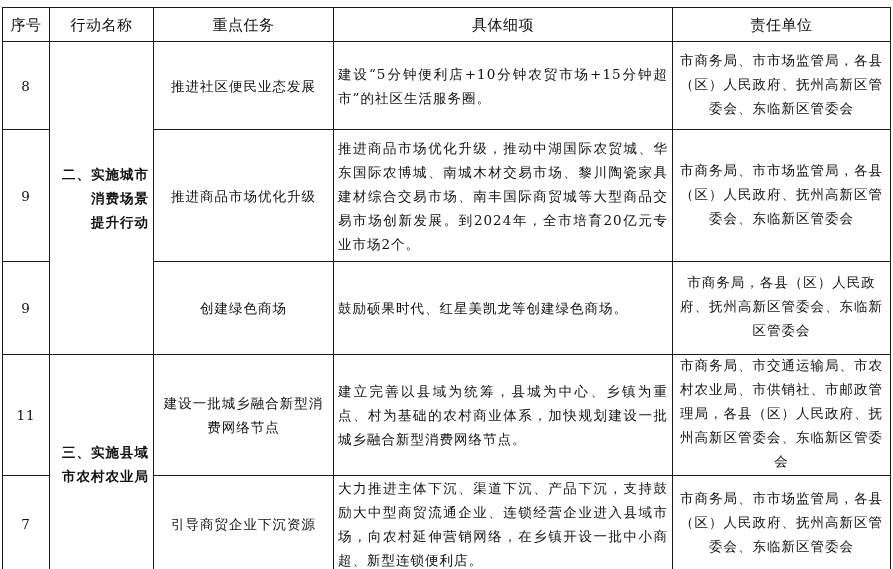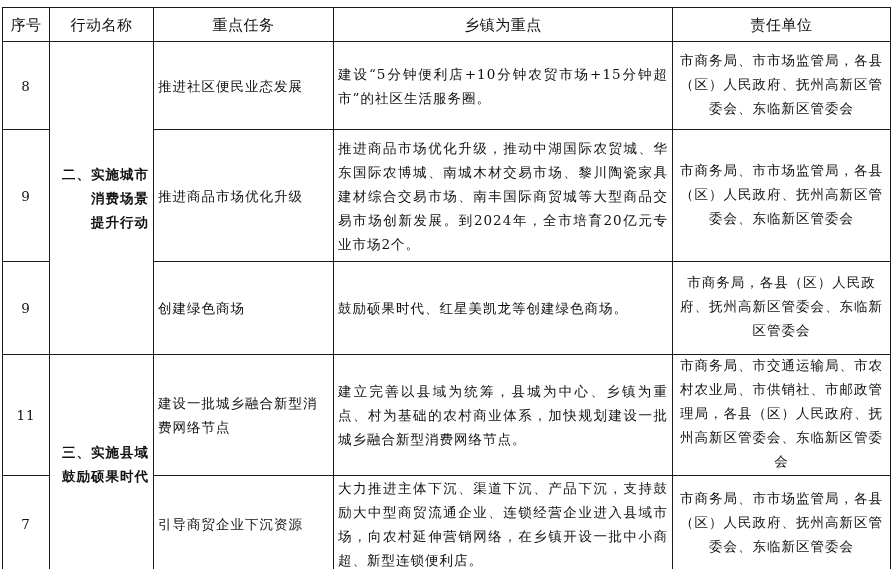--- a/index.html
+++ b/index.html
@@ -43,42 +43,42 @@
       letter-spacing: 0.5px;
     }
     .c-num { text-align: center; font-size: 13px; }
     .c-action {
       text-align: right;
       font-family: "DejaVu Sans", "Liberation Sans", sans-serif;
       font-weight: bold;
       font-size: 14px;
       line-height: 26px;
     }
-    .c-task { }
+    .c-task { text-align: center; }
     .c-detail { text-align: justify; padding-left: 4px; padding-right: 4px; }
     .c-unit { text-align: center; font-family: Liberation Mono, monospace; }
   </style>
 </head>
 <body>
 
 <div class="page">
   <table class="plan">
     <colgroup>
       <col style="width:47px">
       <col style="width:104px">
       <col style="width:180px">
       <col style="width:339px">
       <col style="width:218px">
     </colgroup>
     <thead>
       <tr>
         <th>序号</th>
         <th>行动名称</th>
         <th>重点任务</th>
-        <th>乡镇为重点</th>
+        <th>具体细项</th>
         <th>责任单位</th>
       </tr>
     </thead>
     <tbody>
 
       <tr style="height:88px">
         <td class="c-num">8</td>
         <td class="c-action" rowspan="3">
           <div>二、实施城市</div>
           <div>消费场景</div>
@@ -100,21 +100,21 @@
         <td class="c-num">9</td>
         <td class="c-task">创建绿色商场</td>
         <td class="c-detail">鼓励硕果时代、红星美凯龙等创建绿色商场。</td>
         <td class="c-unit">市商务局，各县（区）人民政府、抚州高新区管委会、东临新区管委会</td>
       </tr>
 
       <tr style="height:120px">
         <td class="c-num">11</td>
         <td class="c-action" rowspan="2">
           <div>三、实施县域</div>
-          <div>鼓励硕果时代</div>
+          <div>市农村农业局</div>
         </td>
         <td class="c-task">建设一批城乡融合新型消费网络节点</td>
         <td class="c-detail">建立完善以县域为统筹，县城为中心、乡镇为重点、村为基础的农村商业体系，加快规划建设一批城乡融合新型消费网络节点。</td>
         <td class="c-unit">市商务局、市交通运输局、市农村农业局、市供销社、市邮政管理局，各县（区）人民政府、抚州高新区管委会、东临新区管委会</td>
       </tr>
 
       <tr style="height:95px">
         <td class="c-num">7</td>
         <td class="c-task">引导商贸企业下沉资源</td>
         <td class="c-detail">大力推进主体下沉、渠道下沉、产品下沉，支持鼓励大中型商贸流通企业、连锁经营企业进入县域市场，向农村延伸营销网络，在乡镇开设一批中小商超、新型连锁便利店。</td>

